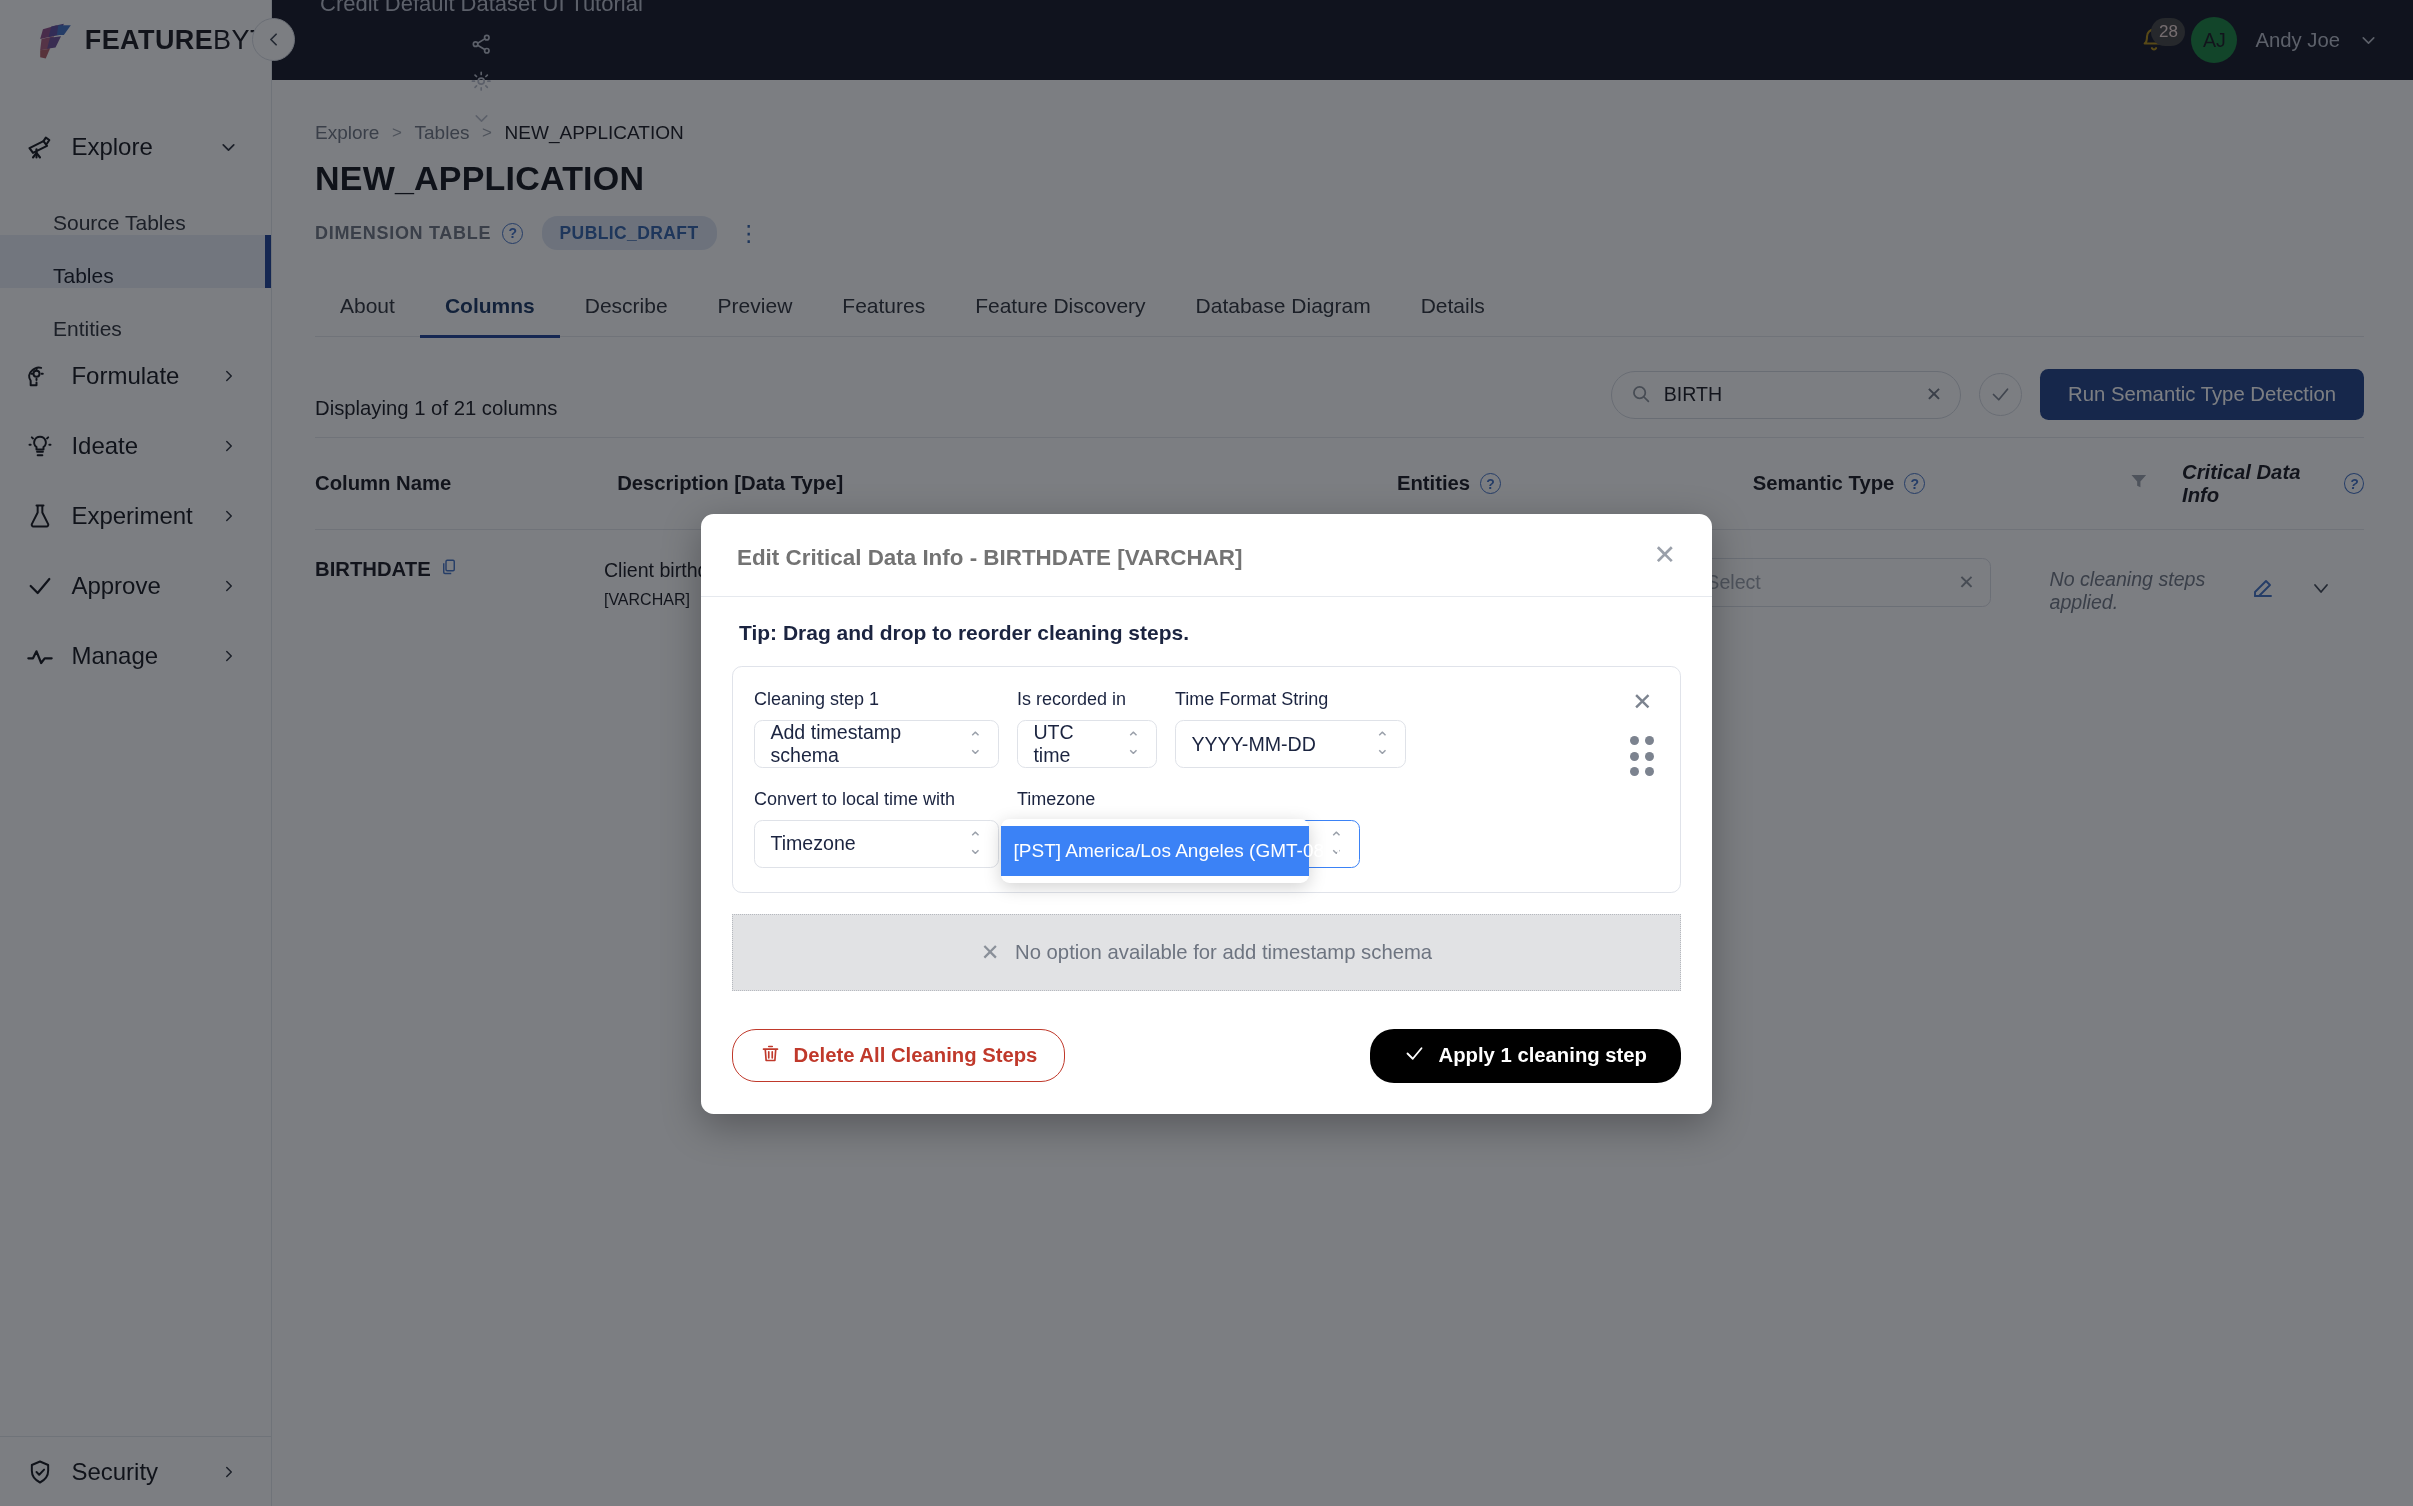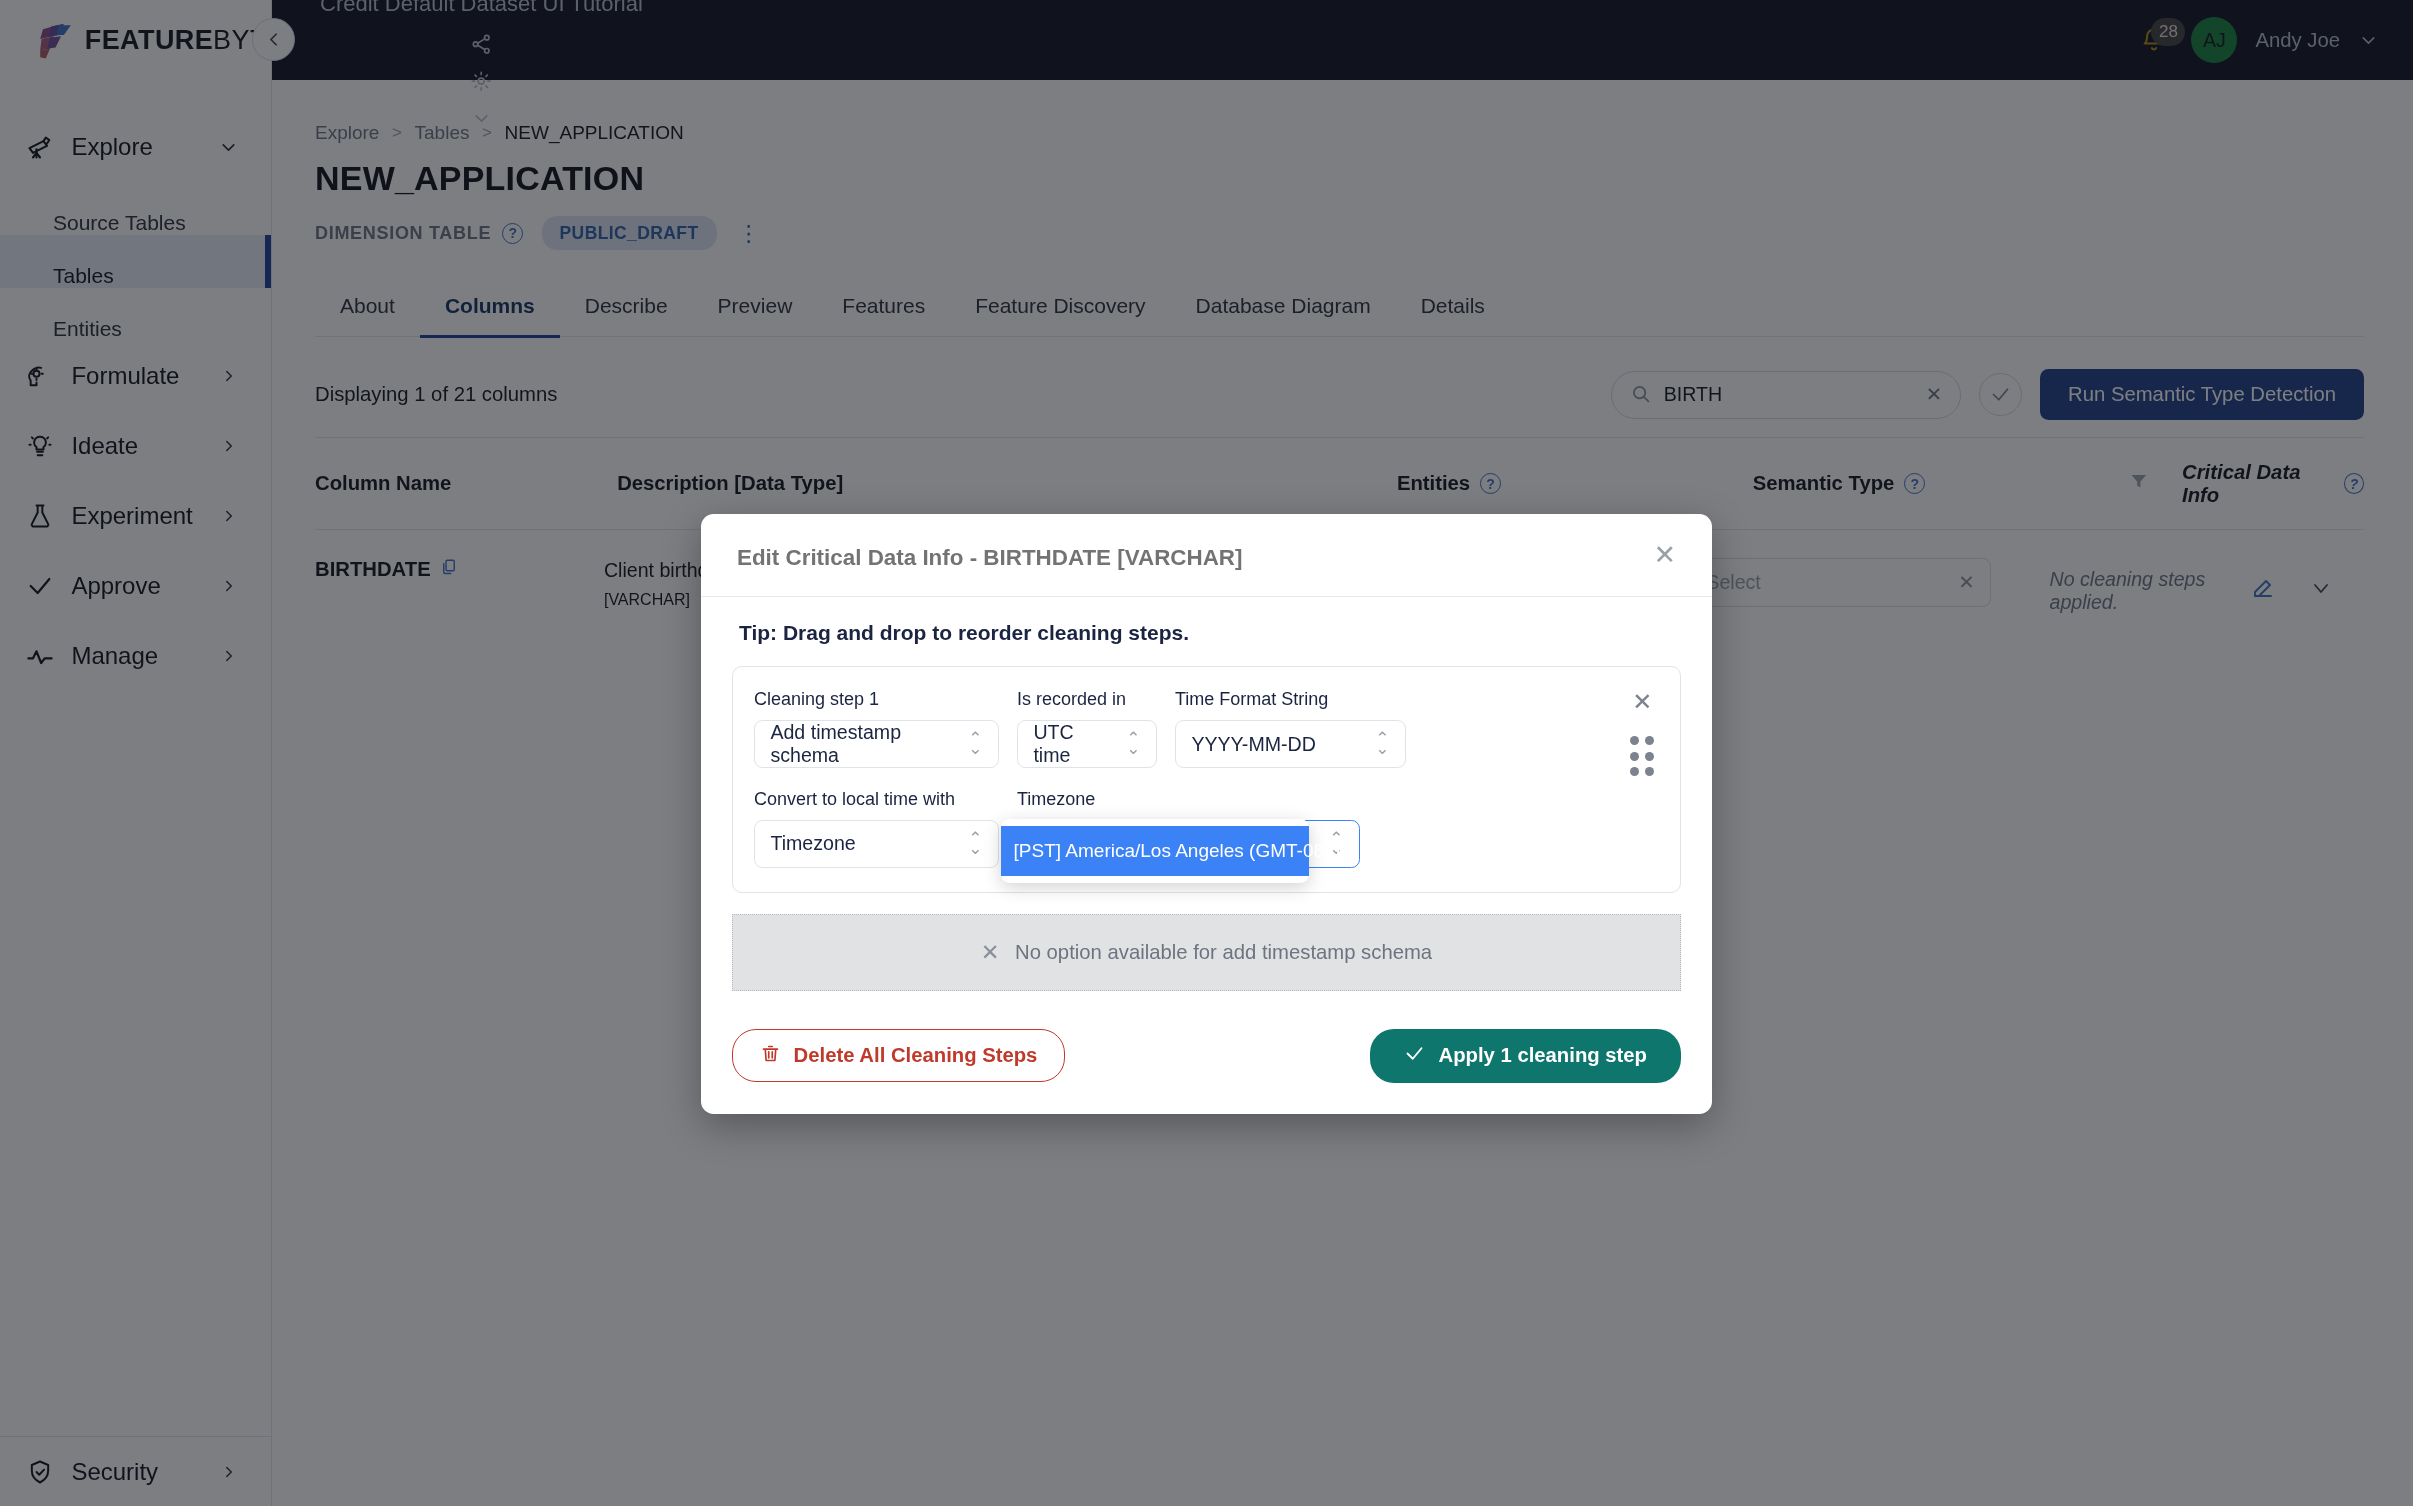--- a/index.html
+++ b/index.html
@@ -91,21 +91,21 @@
     border-radius: 15.4px; padding: 6.3px 18px; margin-left: 7px;
   }
   .kebab { color: #2f5fa8; font-size: 22.4px; margin-left: 9.8px; letter-spacing: 0; line-height: .5;}
 
   .tabs { display: flex; gap: 0; margin-top: 31px; border-bottom: 1.4px solid #e4e7ec; }
   .tab {
     font-size: 21px; color: #2b2f38; padding: 12.6px 25px 17px; cursor: pointer; white-space: nowrap;
   }
   .tab.active { color: #14325f; font-weight: 700; border-bottom: 3.5px solid #1b3f94; margin-bottom: -1.4px;}
 
-  .toolbar { display: flex; align-items: center; margin-top: 32px; }
+  .toolbar { display: flex; align-items: flex-end; margin-top: 32px; }
   .displaying { font-size: 20.3px; color: #14161d; }
   .toolbar-right { margin-left: auto; display: flex; align-items: center; gap: 18px; }
   .search-box {
     width: 350px; height: 48px; border: 0.7px solid #d5d9e0; border-radius: 24px;
     display: flex; align-items: center; padding: 0 18px; gap: 12.6px;
   }
   .search-val { font-size: 19.6px; color: #14161d; flex: 1 1 auto; }
   .search-clear { color: #6d7480; font-size: 19.6px; }
   .check-circle {
     width: 43px; height: 43px; border-radius: 50%; border: 0.7px solid #d5d9e0;
@@ -182,21 +182,21 @@
   }
   .dropzone .dz-x { color: #8a9099; font-size: 22.4px; }
   .modal-foot {
     display: flex; align-items: center; padding: 25px 31px 31px; margin-top: 12.6px;
   }
   .btn-danger-outline {
     border: 0.7px solid #c0392b; color: #c0392b; background: #fff; border-radius: 24px;
     padding: 12.6px 27px; font-size: 20.3px; font-weight: 700; display: flex; align-items: center; gap: 12.6px;
   }
   .btn-apply {
-    margin-left: auto; background: #0f766e; color: #ffffff; border-radius: 24px;
+    margin-left: auto; background: #000000; color: #ffffff; border-radius: 24px;
     padding: 14px 34px; font-size: 20.3px; font-weight: 600; display: flex; align-items: center; gap: 14px;
   }
   .tz-menu {
     position: absolute; left: 1001px; top: 819px; width: 308px; background: #ffffff;
     border-radius: 8.4px; box-shadow: 0 4.2px 18px rgba(0,0,0,.18); padding: 7px 0; z-index: 60;
   }
   .tz-opt {
     background: #3b82f6; color: #ffffff; font-size: 19px; padding: 14px 12.6px;
     text-align: center; white-space: nowrap;
   }

